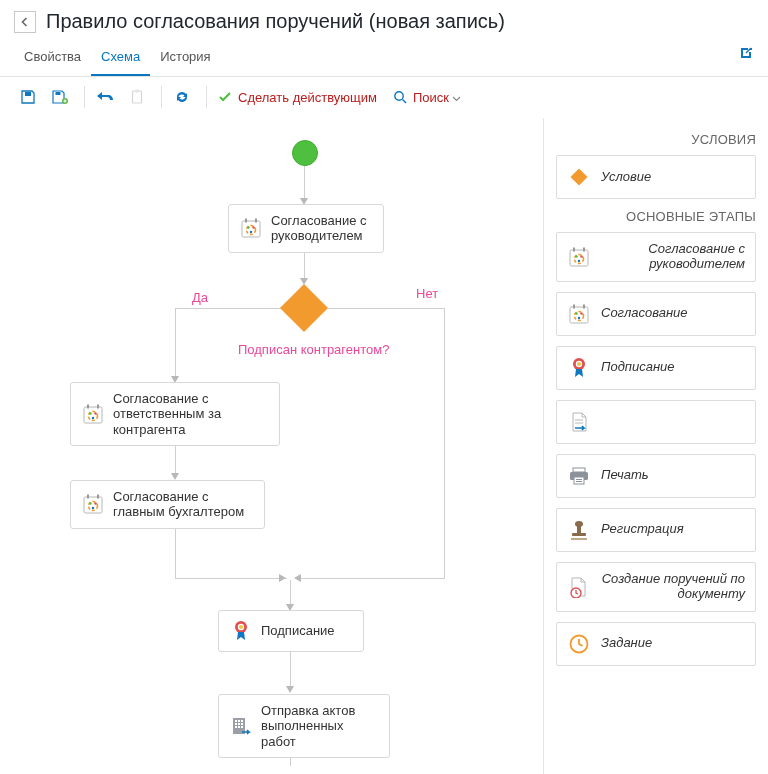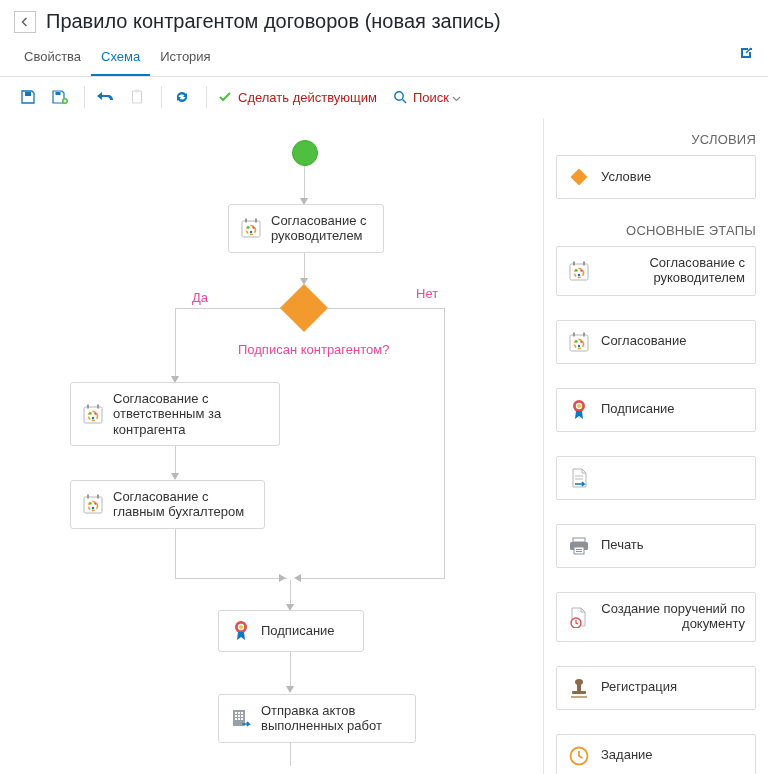--- a/index.html
+++ b/index.html
@@ -16,21 +16,21 @@
   .tbtn { width:28px; height:26px; display:flex; align-items:center; justify-content:center; cursor:pointer; margin-right:4px;}
   .tsep { width:1px; height:22px; background:#e0e0e0; margin:0 6px;}
   .action { display:flex; align-items:center; cursor:pointer; margin-left:4px; color:#b91c1c;}
   .action .ico { margin-right:5px; display:flex;}
   .action .chev { margin-left:3px;}
   .content { display:flex; position:absolute; top:118px; bottom:0; left:0; right:0;}
   .canvas { flex:1 1 auto; position:relative; border-right:1px solid #e4e4e4; overflow:hidden; padding:20px 0;}
   .panel { width:224px; flex:0 0 224px; padding:12px; overflow:auto;text-align:right;}
   .section-h { font-size:13px; color:#666; letter-spacing:.2px; margin:10px 0 8px; }
   .section-h.first{margin-top:2px;}
-  .pal-item { border:1px solid #dcdcdc; border-radius:2px; padding:9px 10px; display:flex; align-items:center; margin-bottom:24px; cursor:pointer; background:#fff;}
+  .pal-item { border:1px solid #dcdcdc; border-radius:2px; padding:9px 10px; display:flex; align-items:center; margin-bottom:10px; cursor:pointer; background:#fff;font-style:italic;}
   .pal-ico { width:24px; height:24px; display:flex; align-items:center; justify-content:center; margin-right:10px; flex-shrink:0;}
   .pal-label { font-size:13px; color:#333; line-height:1.15;}
   
   .node { position:absolute; border:1px solid #d8d8d8; border-radius:3px; background:#fff; display:flex; align-items:center; padding:8px 10px; box-shadow:0 0 0 rgba(0,0,0,0);}
   .node .nico{width:24px;height:24px;flex-shrink:0;margin-right:8px;display:flex;align-items:center;justify-content:center;}
   .node .nlabel{font-size:13px;line-height:1.18;color:#333;}
   .start { position:absolute; width:26px; height:26px; border-radius:50%; background:#4fbf3f; border:1px solid #3cab2c;}
   .diamond-wrap{position:absolute;width:48px;height:48px;}
   .diamond{width:34px;height:34px;background:#f39a2e;transform:rotate(45deg);position:absolute;left:7px;top:7px;}
   .diag-label{position:absolute;font-size:13px;color:#ec4899;}
@@ -42,21 +42,21 @@
 </style>
 </head>
 <body>
 
 <div class="header">
   <div class="back-btn">
     <svg width="12" height="12" viewBox="0 0 12 12" fill="none">
         <path d="M7.5 2 3.5 6l4 4" stroke-width="1.6"></path>
       </svg>
   </div>
-  <div class="title">Правило контрагентом договоров (новая запись)</div>
+  <div class="title">Правило согласования поручений (новая запись)</div>
 </div>
 
 <div class="tabs">
   <div class="tab">Свойства</div>
   <div class="tab active">Схема</div>
   <div class="tab">История</div>
   <div class="popout">
     <svg width="16" height="16" viewBox="0 0 16 16">
         <path d="M3 3h7v2H5v6h6V7h2v6H3V3zm9 0h2v2h-2V3z" fill="#1077c0"></path>
         <path d="M13 3l-5 5" stroke="#1077c0" stroke-width="1.4"></path>
@@ -207,21 +207,21 @@
           <svg width="20" height="24">
             <circle cx="10" cy="8" r="6" fill="#e15050"></circle>
             <circle cx="10" cy="8" r="3.2" fill="#fff"></circle>
             <circle cx="10" cy="8" r="2" fill="#f4c542"></circle>
             <path d="M7 13l-1 8 4-3 4 3-1-8" fill="#1077c0"></path>
           </svg>
         </span>
       <span class="nlabel">Подписание</span>
     </div>
 
-    <div class="node" style="left:218px; top:576px; width:198px;">
+    <div class="node" style="left:218px; top:576px; width:172px;">
       <span class="nico">
           <svg width="22" height="22">
             <rect x="3" y="3" width="12" height="16" fill="#9aa0a6"></rect>
             <rect x="5" y="5" width="2" height="2" fill="#fff"></rect>
             <rect x="8" y="5" width="2" height="2" fill="#fff"></rect>
             <rect x="11" y="5" width="2" height="2" fill="#fff"></rect>
             <rect x="5" y="8" width="2" height="2" fill="#fff"></rect>
             <rect x="8" y="8" width="2" height="2" fill="#fff"></rect>
             <rect x="11" y="8" width="2" height="2" fill="#fff"></rect>
             <rect x="5" y="11" width="2" height="2" fill="#fff"></rect>
@@ -304,43 +304,43 @@
             <rect x="2" y="6" width="18" height="8" rx="1.5" fill="#8b929a"></rect>
             <rect x="6" y="11" width="10" height="7" fill="#fff" stroke="#8b929a"></rect>
             <rect x="8" y="13" width="6" height="1" fill="#8b929a"></rect>
             <rect x="8" y="15" width="6" height="1" fill="#8b929a"></rect>
           </svg>
         </span>
       <span class="pal-label">Печать</span>
     </div>
     <div class="pal-item">
       <span class="pal-ico">
-          <svg width="22" height="22">
-            <path d="M4 2h9l4 4v14H4z" fill="#fff" stroke="#b6b6b6"></path>
-            <path d="M13 2v4h4" fill="none" stroke="#b6b6b6"></path>
-            <circle cx="8" cy="17" r="5" fill="#fff" stroke="#e15050" stroke-width="1.4"></circle>
-            <path d="M8 14v3l2 1" stroke="#e15050" stroke-width="1.3" fill="none"></path>
-          </svg>
-        </span>
-      <span class="pal-label">Создание поручений по документу</span>
-    </div>
-    <div class="pal-item">
-      <span class="pal-ico">
           <svg width="20" height="22">
             <ellipse cx="10" cy="5" rx="4" ry="3" fill="#8a6a4a"></ellipse>
             <rect x="8" y="7" width="4" height="7" fill="#8a6a4a"></rect>
             <rect x="3" y="14" width="14" height="3" rx="1" fill="#8a6a4a"></rect>
             <rect x="2" y="19" width="16" height="2" fill="#c0a888"></rect>
           </svg>
         </span>
       <span class="pal-label">Регистрация</span>
     </div>
     <div class="pal-item">
       <span class="pal-ico">
           <svg width="22" height="22">
+            <path d="M4 2h9l4 4v14H4z" fill="#fff" stroke="#b6b6b6"></path>
+            <path d="M13 2v4h4" fill="none" stroke="#b6b6b6"></path>
+            <circle cx="8" cy="17" r="5" fill="#fff" stroke="#e15050" stroke-width="1.4"></circle>
+            <path d="M8 14v3l2 1" stroke="#e15050" stroke-width="1.3" fill="none"></path>
+          </svg>
+        </span>
+      <span class="pal-label">Создание поручений по документу</span>
+    </div>
+    <div class="pal-item">
+      <span class="pal-ico">
+          <svg width="22" height="22">
             <circle cx="11" cy="11" r="8.5" fill="none" stroke="#f39a2e" stroke-width="1.8"></circle>
             <path d="M11 6v5l3.5 2" stroke="#f39a2e" stroke-width="1.8" fill="none"></path>
           </svg>
         </span>
       <span class="pal-label">Задание</span>
     </div>
   </div>
 </div>
 
 </body></html>

